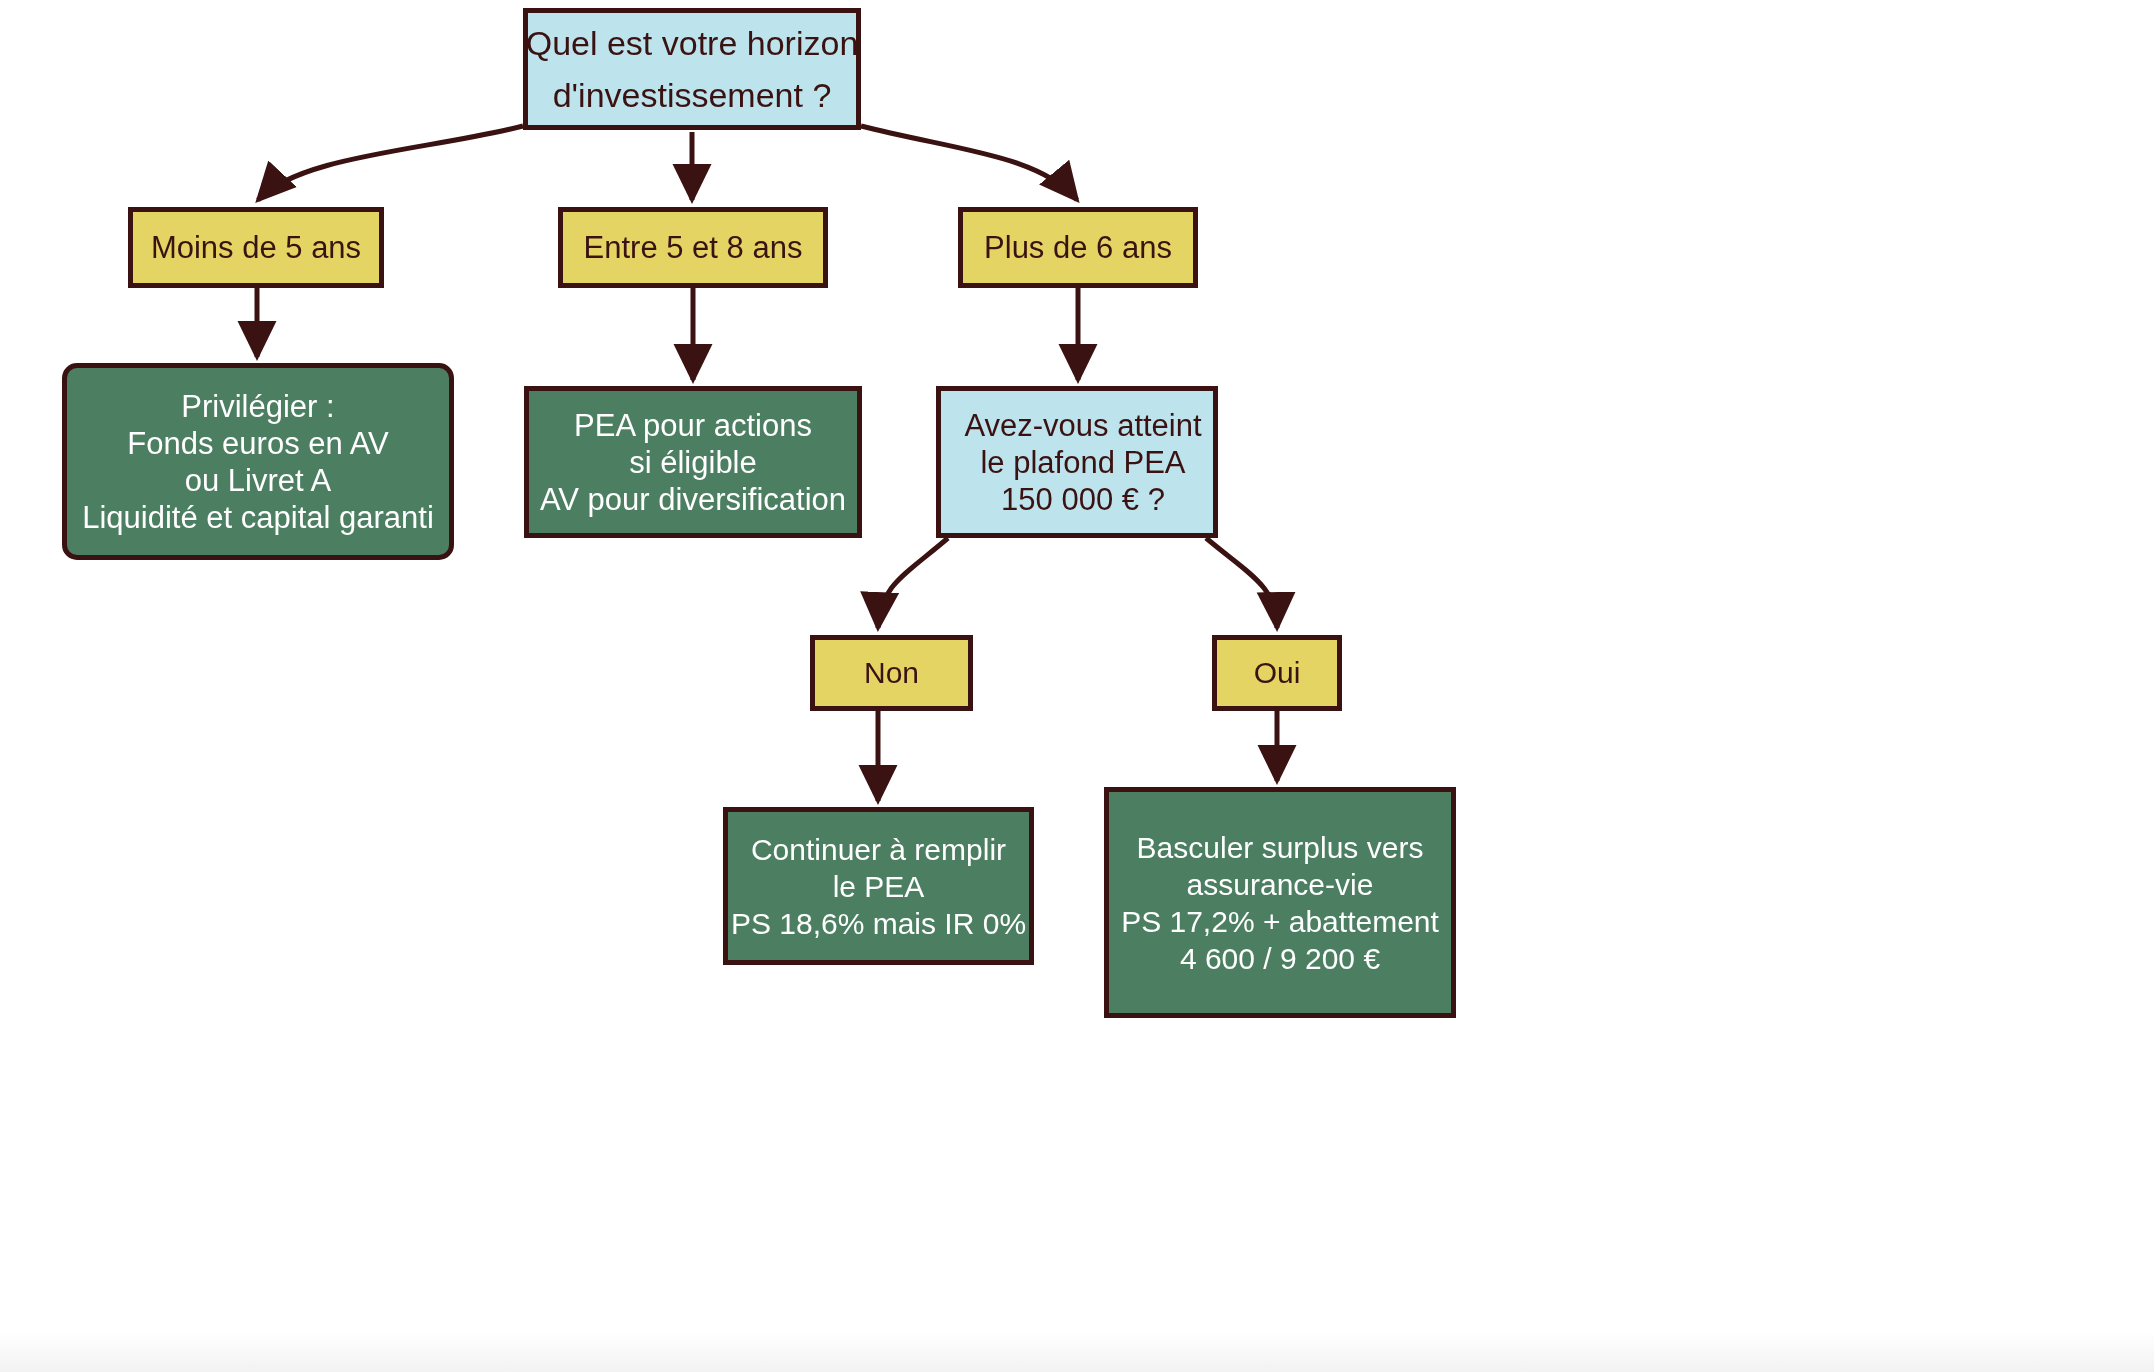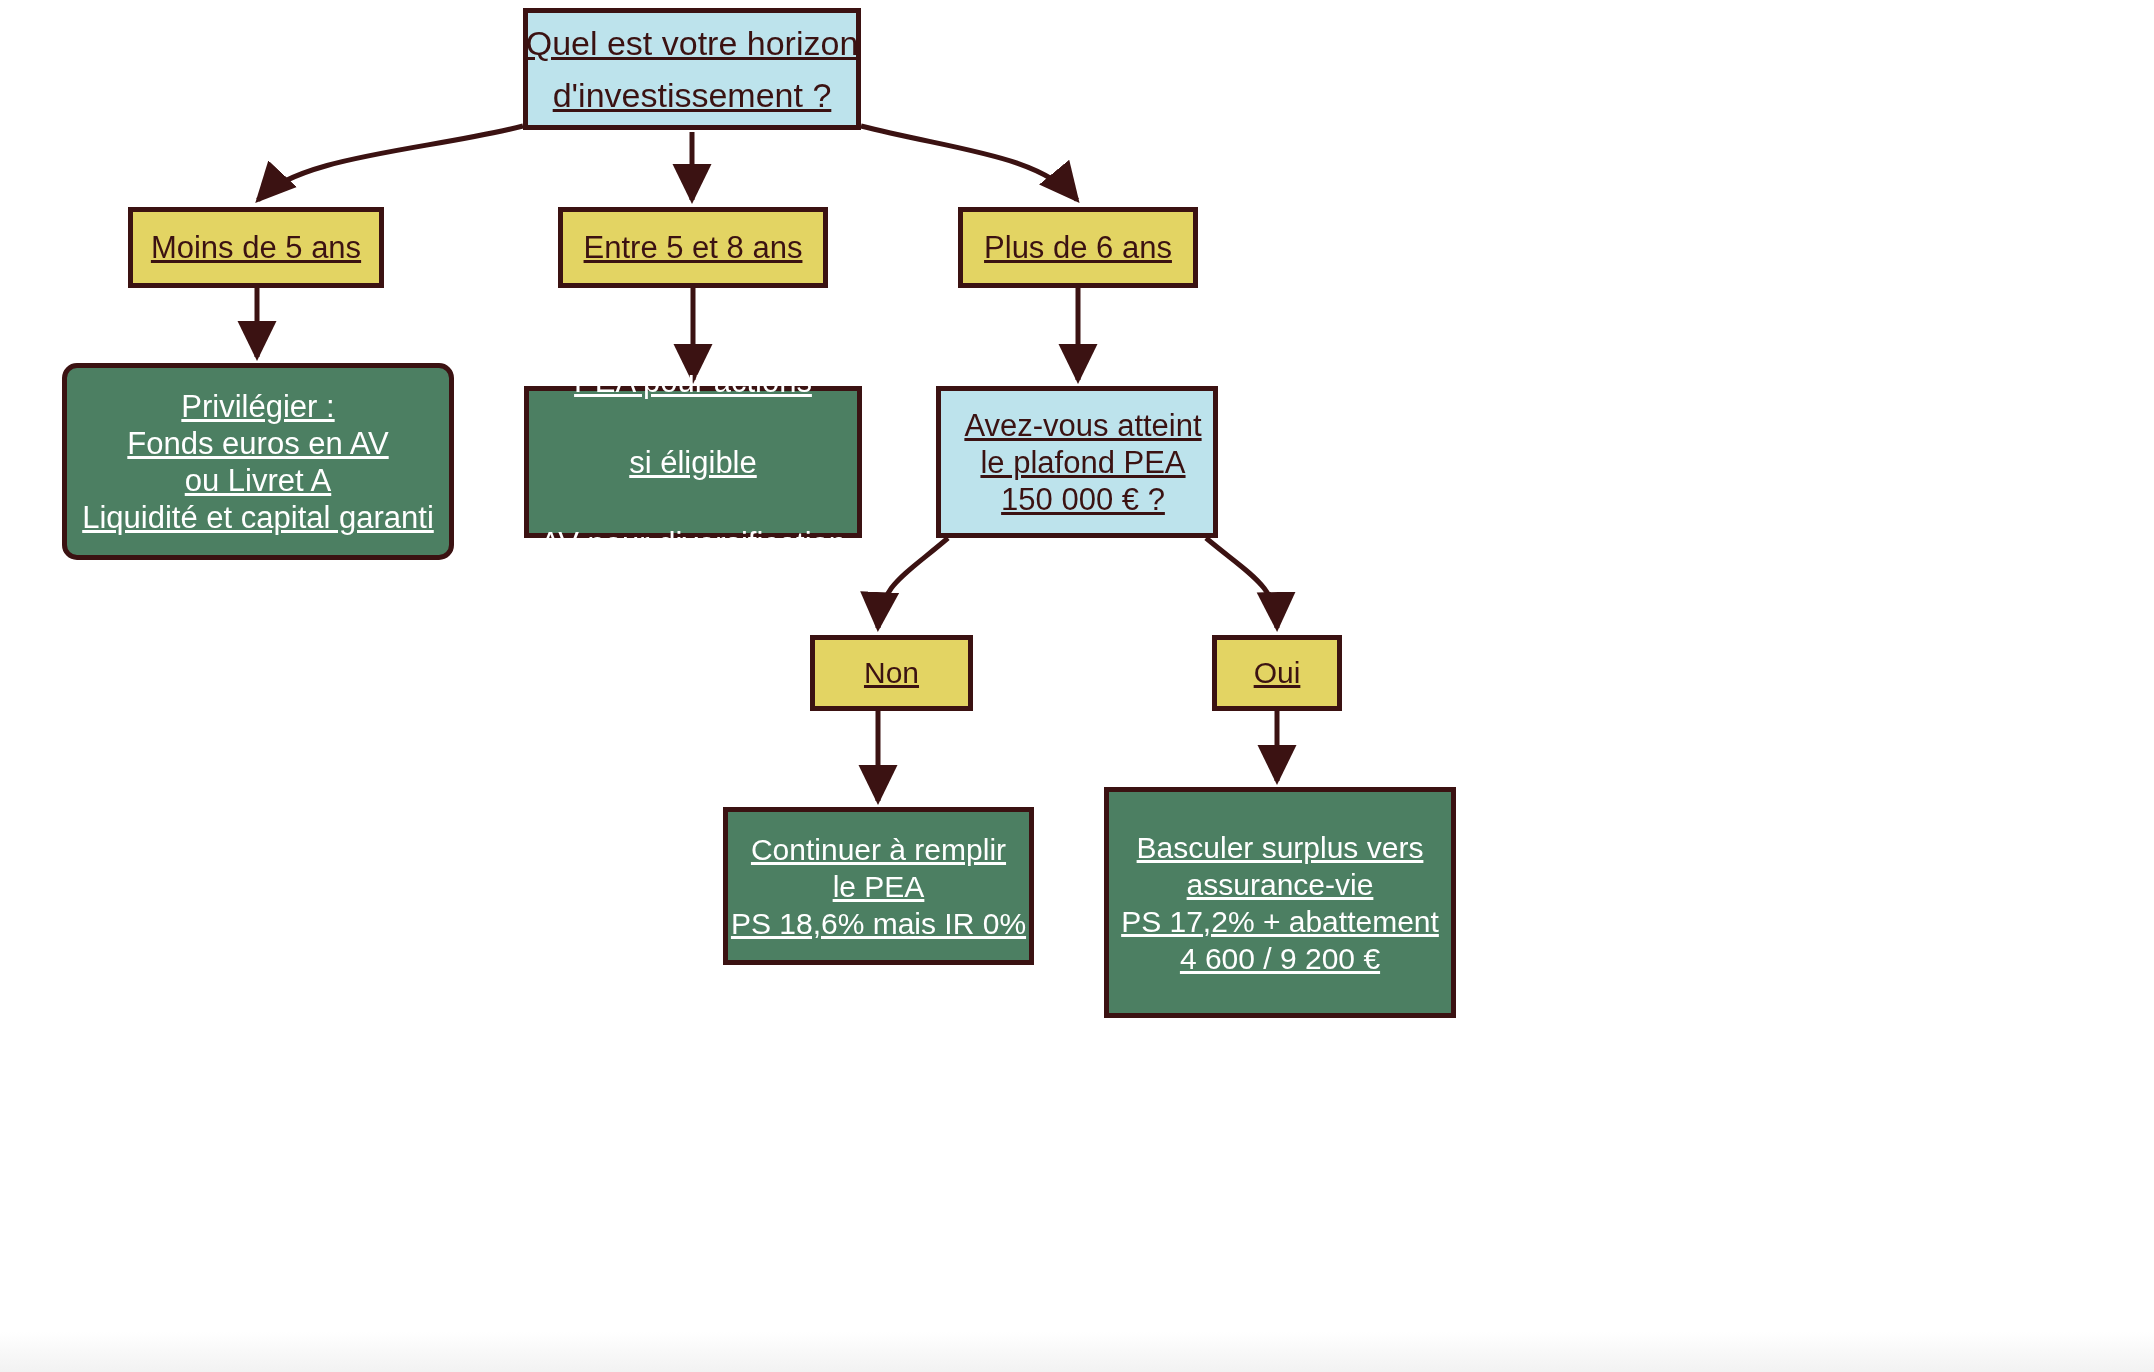--- a/index.html
+++ b/index.html
@@ -43,21 +43,20 @@
     border: 5px solid #3B1212;
     display: flex;
     flex-direction: column;
     align-items: center;
     justify-content: center;
     text-align: center;
   }
   .node .line {
     display: block;
     white-space: nowrap;
-    text-decoration: underline;
   }
 
   
   .node.decision {
     background: #BDE3EC;
     color: #3B1212;
   }
   
   .node.choice {
     background: #E3D463;
@@ -69,21 +68,21 @@
     color: #FFFFFF;
   }
 
   
   #node-root        { left: 523px;  top: 8px;    width: 338px; height: 122px; font-size: 34px; line-height: 52px; }
   #node-horizon-short { left: 128px; top: 207px; width: 256px; height: 81px;  font-size: 31px; line-height: 42px; }
   #node-horizon-mid   { left: 558px; top: 207px; width: 270px; height: 81px;  font-size: 31px; line-height: 42px; }
   #node-horizon-long  { left: 958px; top: 207px; width: 240px; height: 81px;  font-size: 31px; line-height: 42px; }
 
   #node-outcome-short { left: 62px;  top: 363px;  width: 392px; height: 197px; font-size: 31px; line-height: 37px; border-radius: 15px; }
-  #node-outcome-mid   { left: 524px; top: 386px;  width: 338px; height: 152px; font-size: 31px; line-height: 37px; gap: 44px; }
+  #node-outcome-mid   { left: 524px; top: 386px;  width: 338px; height: 152px; font-size: 31px; line-height: 37px; }
 
   #node-plafond       { left: 936px; top: 386px;  width: 282px; height: 152px; font-size: 31px; line-height: 37px; padding-left: 12px; }
 
   #node-non           { left: 810px;  top: 635px; width: 163px; height: 76px; font-size: 30px; line-height: 36px; }
   #node-oui           { left: 1212px; top: 635px; width: 130px; height: 76px; font-size: 30px; line-height: 36px; }
 
   #node-outcome-non   { left: 723px;  top: 807px; width: 311px; height: 158px; font-size: 30px; line-height: 37px; }
   #node-outcome-oui   { left: 1104px; top: 787px; width: 352px; height: 231px; font-size: 30px; line-height: 37px; }
 </style>
 </head>

